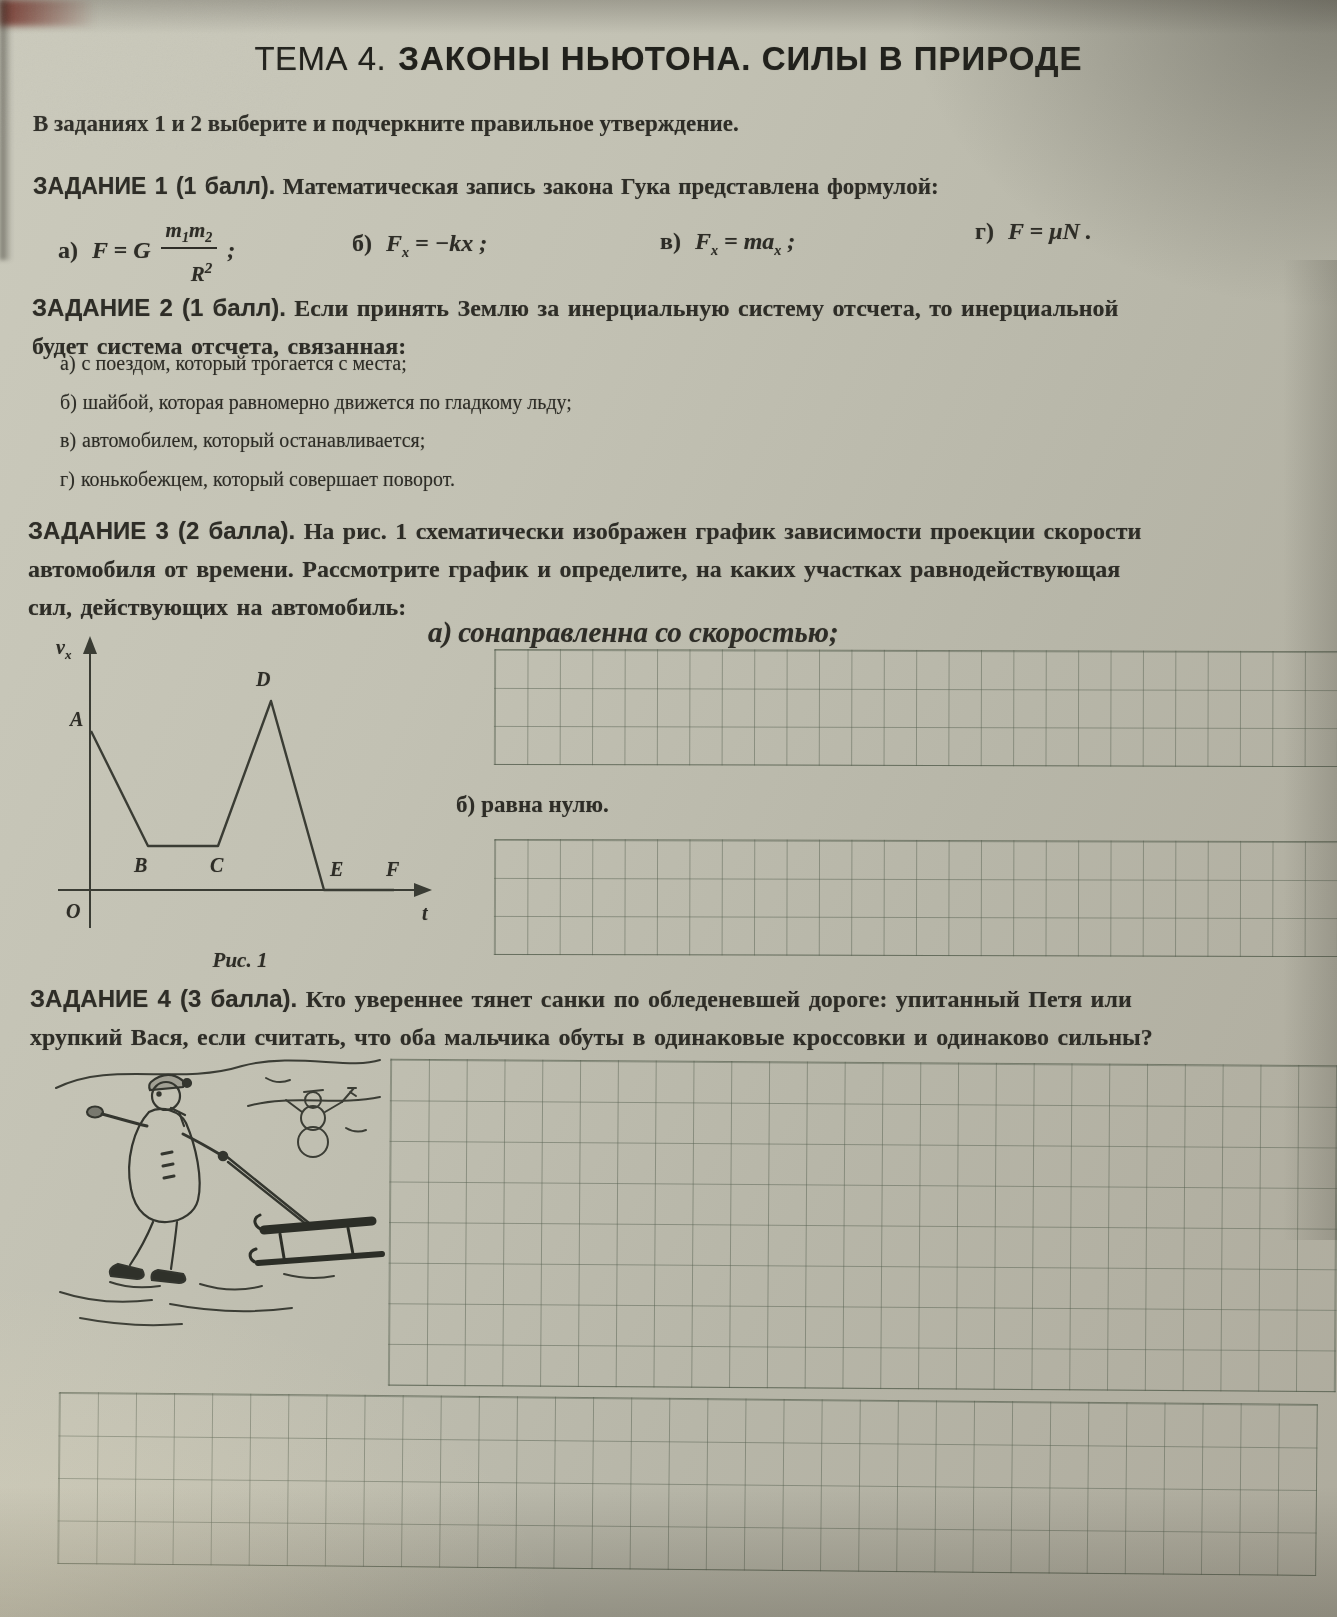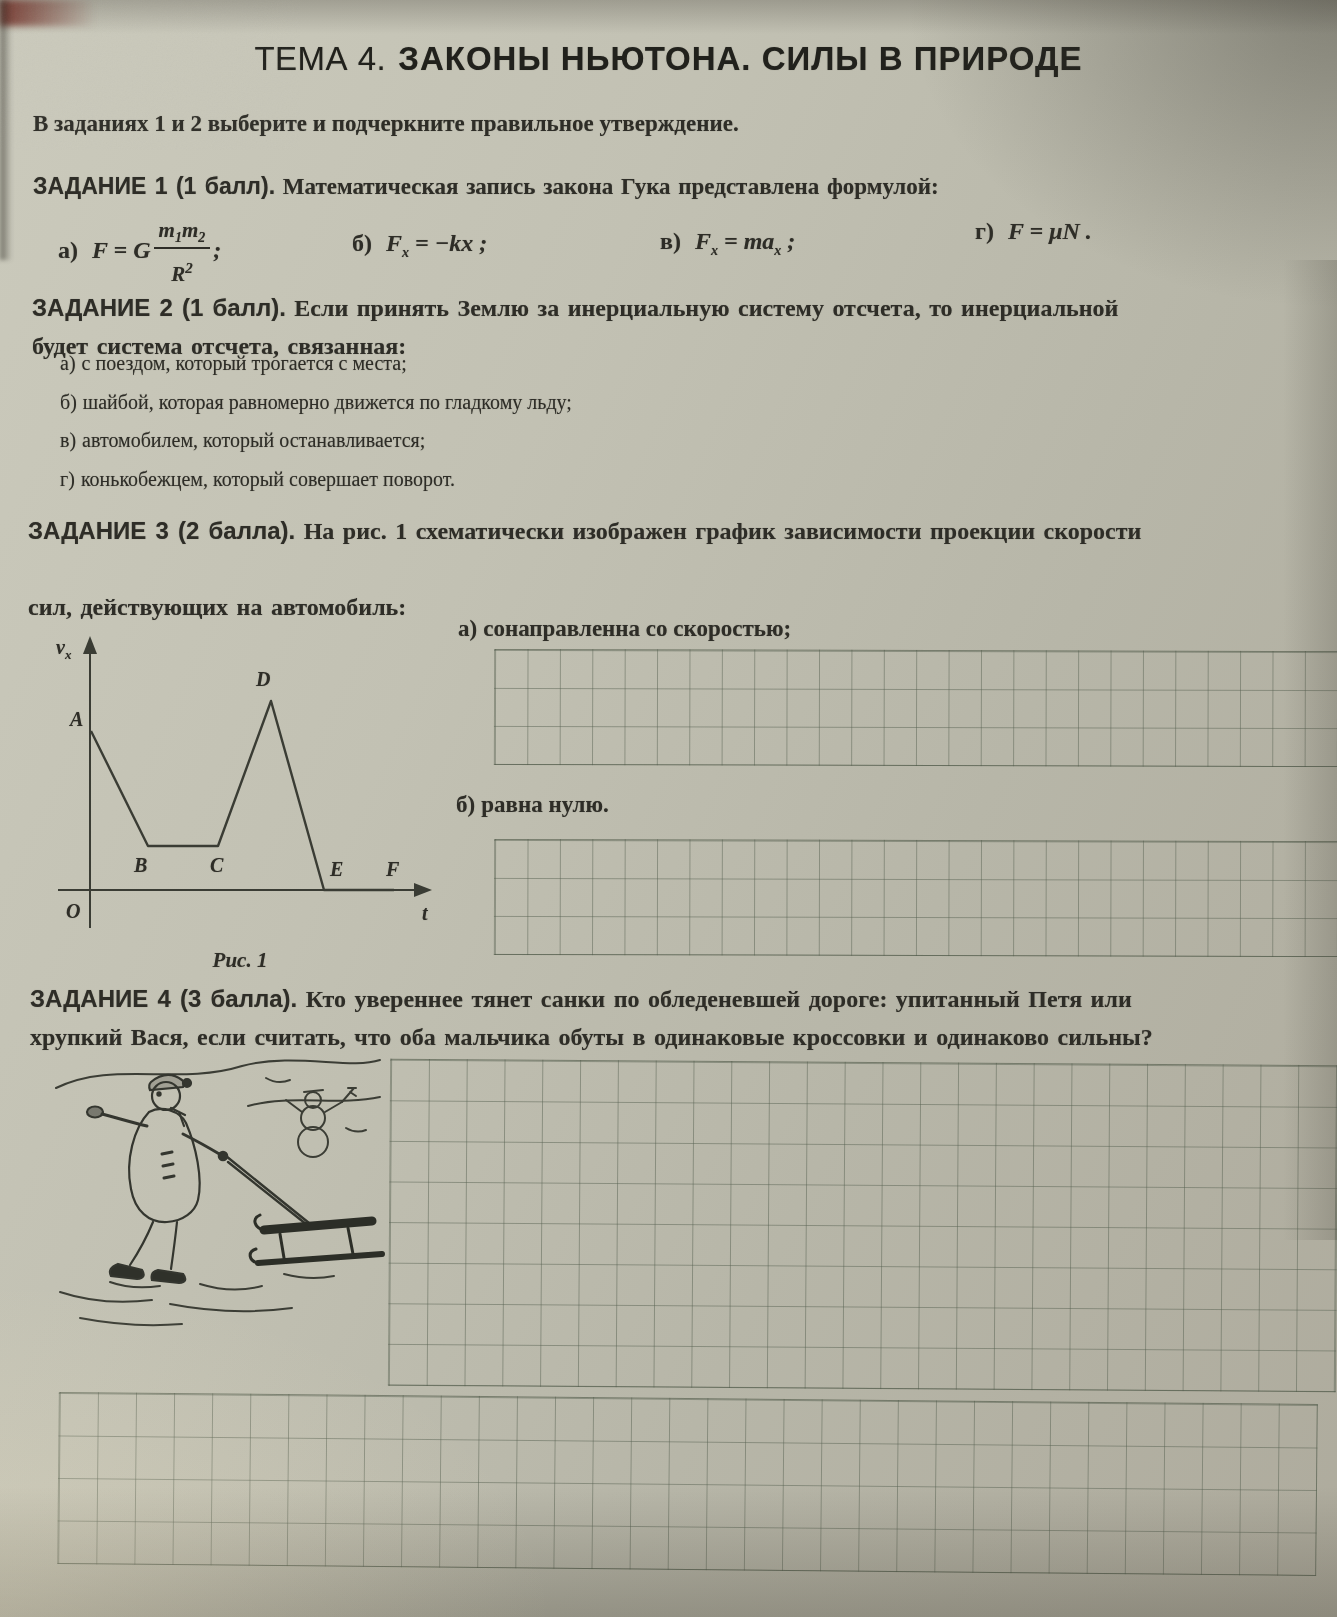--- a/index.html
+++ b/index.html
@@ -30,30 +30,30 @@
   #intro{top:103px;left:25px;font-size:23px;font-weight:bold;}
   #t1head{top:165px;left:25px;font-size:23px;font-weight:bold;word-spacing:2px;}
   #t1head .h{font-size:23px;}
   
   #formulas{top:204px;left:0;width:1064px;height:86px;font-size:24px;font-weight:bold;}
   .fopt{position:absolute;white-space:nowrap;}
   .olabel{font-weight:bold;margin-right:8px;}
   .math{font-style:italic;font-weight:bold;}
   .math sub{font-size:14px;}
   .math sup{font-size:15px;}
-  .frac{display:inline-block;vertical-align:middle;text-align:center;line-height:1;margin:0 3px;}
+  .frac{display:inline-block;vertical-align:middle;text-align:right;line-height:1;margin:0 10px;}
   .frac .num{display:block;padding:0 5px 2px;font-size:21px;}
   .frac .den{display:block;border-top:2.2px solid #2e2d27;padding:12px 5px 0;font-size:21px;}
   
   .para{font-size:24px;font-weight:bold;line-height:38px;word-spacing:2.5px;}
   #t2head{top:281px;left:24px;width:1305px;}
   #t2opts{top:352px;left:60px;font-size:20px;font-weight:normal;}
   #t2opts .row{margin-bottom:15.5px;}
   #t3head{top:504px;left:20px;width:1310px;}
-  #q3a{top:616px;left:458px;font-size:23px;font-weight:bold;}
+  #q3a{top:616px;left:428px;font-size:29px;font-weight:bold;font-style:italic;}
   #q3b{top:792px;left:456px;font-size:23px;font-weight:bold;}
   #t4head{top:972px;left:22px;width:1310px;}
   .qlab{margin-right:6px;}
   
   .grid{
     position:absolute;z-index:10;
     background-image:
       linear-gradient(to right,rgba(88,98,82,.50) 1.2px,transparent 1.2px),
       linear-gradient(to bottom,rgba(88,98,82,.50) 1.2px,transparent 1.2px);
     border-top:1.3px solid rgba(75,85,68,.60);
@@ -114,21 +114,21 @@
   </p>
   <div id="t2opts" class="abs">
     <div class="row"><span class="qlab">а)</span><span>с поездом, который трогается с места;</span></div>
     <div class="row"><span class="qlab">б)</span><span>шайбой, которая равномерно движется по гладкому льду;</span></div>
     <div class="row"><span class="qlab">в)</span><span>автомобилем, который останавливается;</span></div>
     <div class="row"><span class="qlab">г)</span><span>конькобежцем, который совершает поворот.</span></div>
   </div>
 
   <p id="t3head" class="abs para">
     <span class="h">ЗАДАНИЕ 3 (2 балла).</span><span> На рис. 1 схематически изображен график зависимости проекции скорости</span><br>
-    <br>
+    <span>автомобиля от времени. Рассмотрите график и определите, на каких участках равнодействующая</span><br>
     <span>сил, действующих на автомобиль:</span>
   </p>
 
   <div id="q3a" class="abs">
     <span class="qlab">а)</span><span>сонаправленна со скоростью;</span>
   </div>
   <div id="grid3a" class="grid"></div>
 
   <div id="q3b" class="abs">
     <span class="qlab">б)</span><span>равна нулю.</span>

